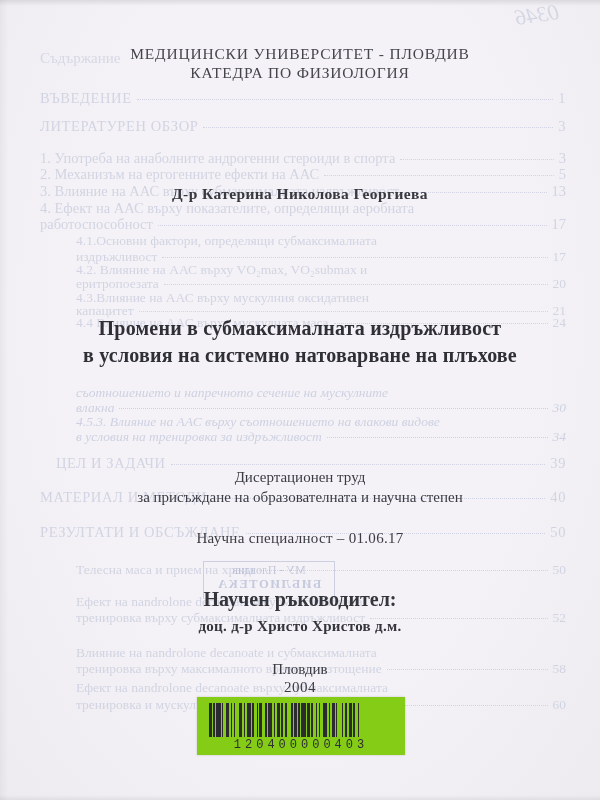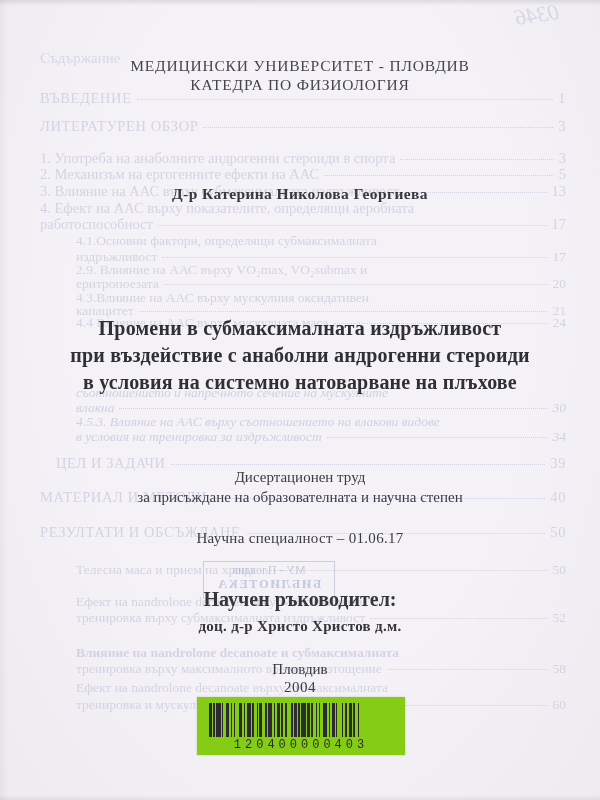--- a/index.html
+++ b/index.html
@@ -32,21 +32,21 @@
   .gline.caps{letter-spacing:.6px;}
   .gline.ghead{font-size:15px;color:#ced2e2;}
   
   #handwriting{
     position:absolute;top:2px;right:8px;width:110px;text-align:center;
     font-style:italic;font-size:22px;color:#bcc3d6;opacity:.55;
     transform:scaleX(-1) rotate(8deg);
   }
   
   .center{position:absolute;left:0;right:0;text-align:center;color:#3b3b43;}
-  #header{top:56px;font-size:15.5px;line-height:19px;letter-spacing:.8px;color:#45454d;}
+  #header{top:44px;font-size:15.5px;line-height:19px;letter-spacing:.8px;color:#45454d;}
   #author{top:185px;font-size:15.5px;font-weight:bold;letter-spacing:.4px;color:#38383f;}
   #title{top:315px;font-size:20px;line-height:27px;font-weight:bold;color:#2f2f36;letter-spacing:.2px;}
   #degree{top:467px;font-size:15px;line-height:20px;}
   #specialty{top:530px;font-size:15px;letter-spacing:.3px;}
   #sup-label{top:588px;font-size:20px;font-weight:bold;color:#35353c;}
   #sup-name{top:618px;font-size:15px;font-weight:bold;color:#35353c;letter-spacing:.3px;}
   #city{top:661px;font-size:15px;}
   #year{top:679px;font-size:15px;letter-spacing:.5px;}
   
   #stamp{
@@ -118,21 +118,21 @@
     </div>
     <div class="gline indent" style="top: 233px;">
       <span class="gtxt">4.1.Основни фактори, определящи субмаксималната</span>
     </div>
     <div class="gline indent" style="top: 249px;">
       <span class="gtxt">издръжливост</span>
       <span class="lead"></span>
       <span class="pg">17</span>
     </div>
     <div class="gline indent" style="top: 262px;">
-      <span class="gtxt">2.9. Влияние на ААС върху VO₂max, VO₂submax и</span>
+      <span class="gtxt">4.2. Влияние на ААС върху VO₂max, VO₂submax и</span>
     </div>
     <div class="gline indent" style="top: 276px;">
       <span class="gtxt">еритропоезата</span>
       <span class="lead"></span>
       <span class="pg">20</span>
     </div>
     <div class="gline indent" style="top: 290px;">
       <span class="gtxt">4.3.Влияние на ААС върху мускулния оксидативен</span>
     </div>
     <div class="gline indent" style="top: 303px;">
@@ -182,21 +182,21 @@
       <span class="pg">50</span>
     </div>
     <div class="gline indent" style="top: 594px;">
       <span class="gtxt">Ефект на nandrolone decanoate и субмаксималната</span>
     </div>
     <div class="gline indent" style="top: 610px;">
       <span class="gtxt">тренировка върху субмаксималната издръжливост</span>
       <span class="lead"></span>
       <span class="pg">52</span>
     </div>
-    <div class="gline indent" style="top: 645px; font-weight: bold;">
+    <div class="gline indent" style="top: 645px;">
       <span class="gtxt">Влияние на nandrolone decanoate и субмаксималната</span>
     </div>
     <div class="gline indent" style="top: 661px;">
       <span class="gtxt">тренировка върху максималното време до изтощение</span>
       <span class="lead"></span>
       <span class="pg">58</span>
     </div>
     <div class="gline indent" style="top: 680px;">
       <span class="gtxt">Ефект на nandrolone decanoate върху субмаксималната</span>
     </div>
@@ -211,21 +211,20 @@
 
 <div id="header" class="center">
   <div>МЕДИЦИНСКИ УНИВЕРСИТЕТ - ПЛОВДИВ</div>
   <div>КАТЕДРА ПО ФИЗИОЛОГИЯ</div>
 </div>
 
 <div id="author" class="center">Д-р Катерина Николова Георгиева</div>
 
 <div id="title" class="center">
   <div>Промени в субмаксималната издръжливост</div>
-  <div>при въздействие с анаболни андрогенни стероиди</div>
   <div>в условия на системно натоварване на плъхове</div>
 </div>
 
 <div id="degree" class="center">
   <div>Дисертационен труд</div>
   <div>за присъждане на образователната и научна степен</div>
 </div>
 
 <div id="specialty" class="center">Научна специалност – 01.06.17</div>
 

